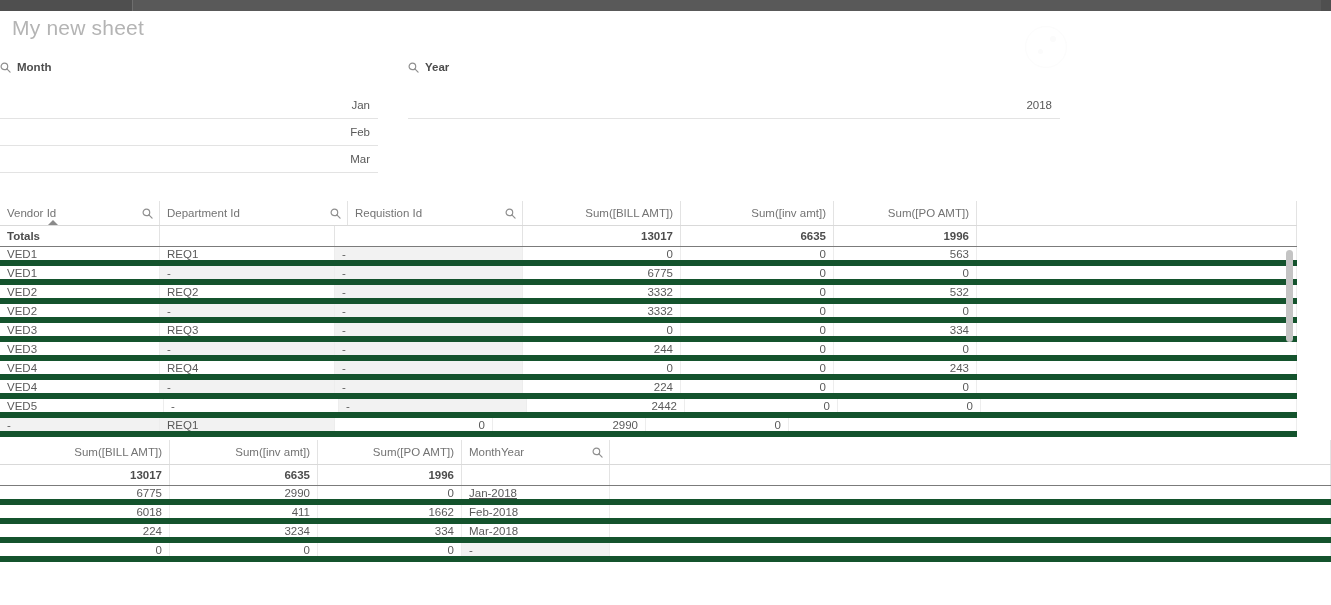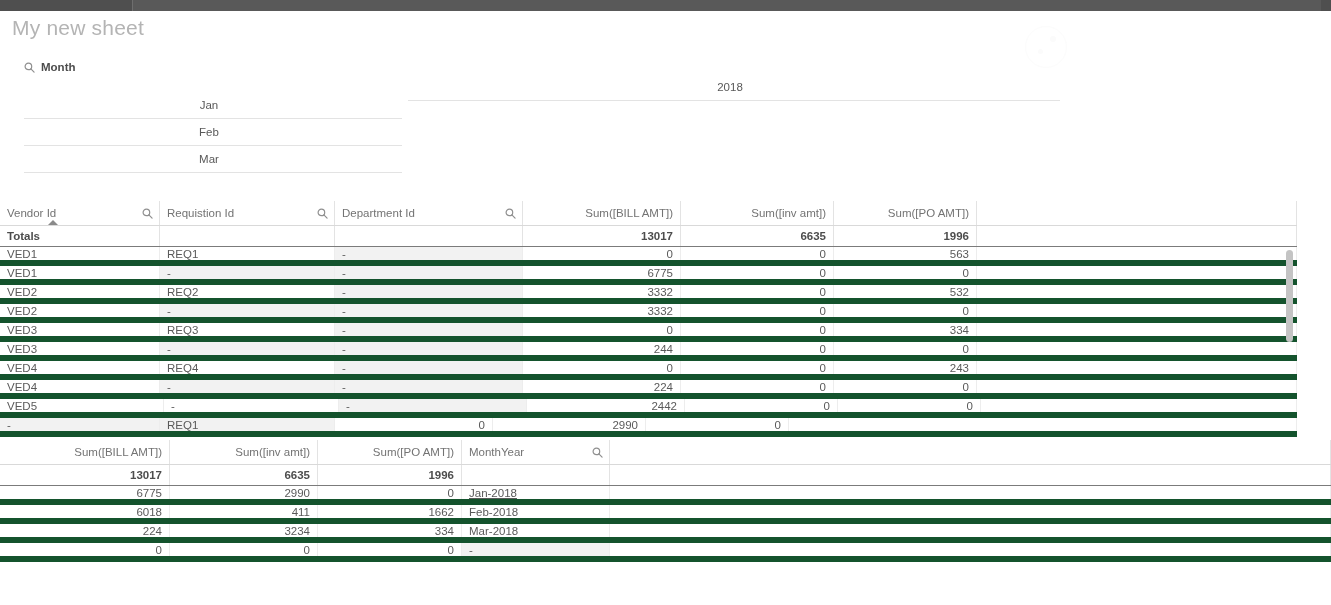--- a/index.html
+++ b/index.html
@@ -40,21 +40,21 @@
   .filter-title { font-size:11.5px; color:#4d4d4d; font-weight:700; white-space:nowrap; }
   .mag { width:11px; height:11px; flex:0 0 auto; display:block; }
   .mag circle { fill:none; stroke:#8f8f8f; stroke-width:1.3; }
   .mag line { stroke:#8f8f8f; stroke-width:1.3; stroke-linecap:round; }
 
   .filter-list { margin-top:16px; }
   .filter-item {
     height:27px; line-height:27px;
     border-bottom:1px solid #e3e3e3;
     font-size:11.5px; color:#595959;
-    text-align:center; padding-right:8px;
+    text-align:right; padding-right:8px;
     white-space:nowrap;
   }
 
   
   .qtable { position:absolute; background:#fff; font-size:11.5px; color:#595959; }
   .qrow { display:flex; height:19px; align-items:stretch; }
 
   .qhead-row { height:25px; border-bottom:1px solid #d9d9d9; }
   .qhead-cell {
     display:flex; align-items:center; position:relative;
@@ -98,60 +98,67 @@
 <body>
 
 <div class="topbar">
   <div class="topbar-left-seg"></div>
   <div class="topbar-right-seg"></div>
 </div>
 
 <div class="sheet-title">My new sheet</div>
 <div class="watermark"></div>
 
-<div class="filter-pane" id="filter-month" style="top:58px; left:24px; width:378px;">
+<div class="filter-pane" id="filter-month" style="top:58px; left:0; width:378px;">
   <div class="filter-head">
     <svg class="mag" viewBox="0 0 12 12">
       <circle cx="4.8" cy="4.8" r="3.6"></circle>
         <line x1="7.5" y1="7.5" x2="11" y2="11"></line>
     </svg>
     <span class="filter-title">Month</span>
   </div>
   <div class="filter-list">
       <div class="filter-item">Jan</div>
       <div class="filter-item">Feb</div>
       <div class="filter-item">Mar</div>
     </div>
 </div>
 
 <div class="filter-pane" id="filter-year" style="top:58px; left:408px; width:652px;">
+  <div class="filter-head">
+    <svg class="mag" viewBox="0 0 12 12">
+      <circle cx="4.8" cy="4.8" r="3.6"></circle>
+        <line x1="7.5" y1="7.5" x2="11" y2="11"></line>
+    </svg>
+    <span class="filter-title">Year</span>
+  </div>
   <div class="filter-list">
       <div class="filter-item">2018</div>
     </div>
 </div>
 
 <div class="qtable" id="main-table" style="top: 201px; left: 0px; width: 1297px; height: 236px; overflow: hidden;">
   <div class="qrow qhead-row" id="main-head">
       <div class="qhead-cell has-mag" style="width: 160px; flex: 0 0 auto;">
         <span>Vendor Id</span>
         <svg class="mag" viewBox="0 0 12 12">
           <circle cx="4.8" cy="4.8" r="3.6"></circle>
           <line x1="7.5" y1="7.5" x2="11" y2="11"></line>
         </svg>
         <div class="sort-tri asc"></div>
       </div>
-      <div class="qhead-cell has-mag" style="width: 175px; flex: 0 0 auto;">
-        <span>Requistion Id</span>
+      <div class="qhead-cell has-mag" style="width: 188px; flex: 0 0 auto;">
+        <span>Department Id</span>
         <svg class="mag" viewBox="0 0 12 12">
           <circle cx="4.8" cy="4.8" r="3.6"></circle>
           <line x1="7.5" y1="7.5" x2="11" y2="11"></line>
         </svg>
       </div>
-      <div class="qhead-cell has-mag" style="width: 188px; flex: 0 0 auto;">
-        <span>Department Id</span>
+      <div class="qhead-cell has-mag" style="width: 175px; flex: 0 0 auto;">
+        <span>Requistion Id</span>
         <svg class="mag" viewBox="0 0 12 12">
           <circle cx="4.8" cy="4.8" r="3.6"></circle>
           <line x1="7.5" y1="7.5" x2="11" y2="11"></line>
         </svg>
       </div>
       <div class="qhead-cell num" style="width: 158px; flex: 0 0 auto;">
         <span>Sum([BILL AMT])</span>
       </div>
       <div class="qhead-cell num" style="width: 153px; flex: 0 0 auto;">
         <span>Sum([inv amt])</span>

